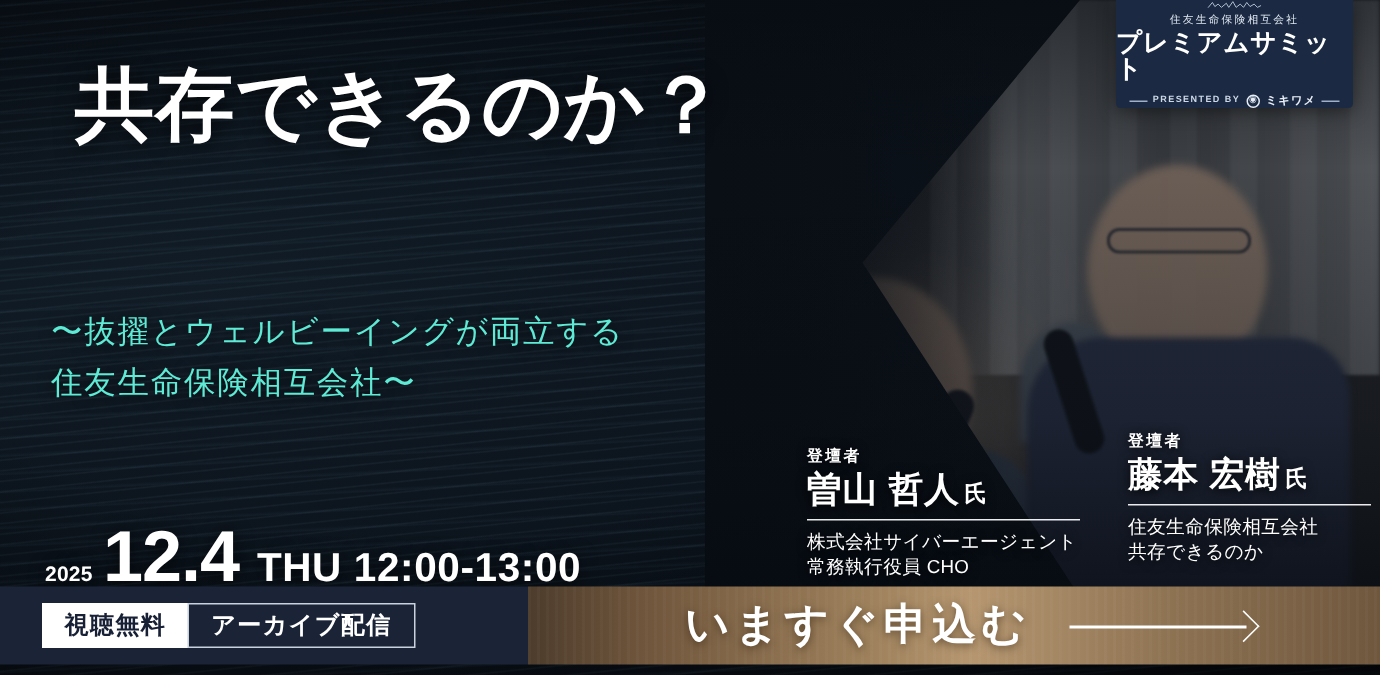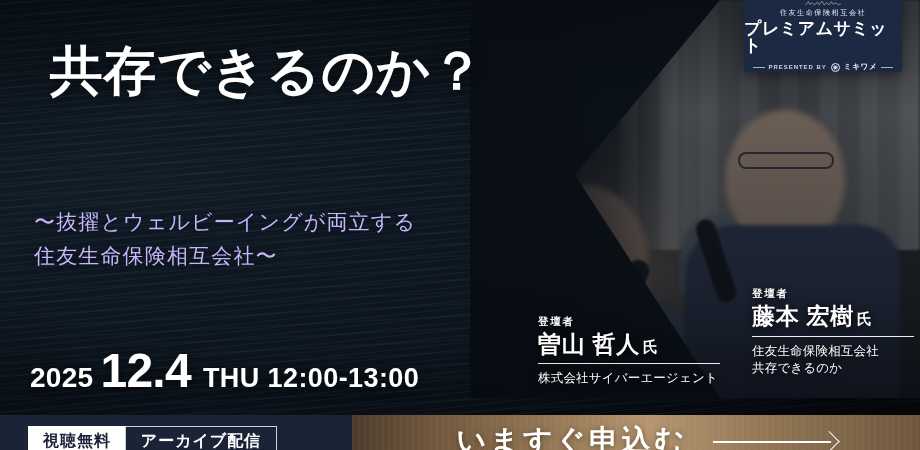--- a/index.html
+++ b/index.html
@@ -96,37 +96,37 @@
     position:absolute;left:32px;top:38px;width:470px;
     font-family:"Liberation Serif","DejaVu Serif",serif;
     color:#ffffff;font-weight:700;font-size:53px;line-height:1.27;
     letter-spacing:.01em;
     text-shadow:0 2px 14px rgba(0,0,0,.75);
   }
   .headline .l2{display:block;text-align:center;}
 
   .subhead{
     position:absolute;left:34px;top:205px;width:480px;
-    color:#c4b5fd;font-size:21px;line-height:1.62;letter-spacing:.055em;
+    color:#5eead4;font-size:21px;line-height:1.62;letter-spacing:.055em;
     font-weight:400;
     text-shadow:0 1px 10px rgba(0,0,0,.7);
   }
 
   
   .dateline{
     position:absolute;left:30px;bottom:56px;
     display:flex;align-items:baseline;color:#fff;
     text-shadow:0 2px 12px rgba(0,0,0,.7);
   }
-  .d-year{font-size:28px;font-weight:700;letter-spacing:.01em;}
+  .d-year{font-size:14px;font-weight:700;letter-spacing:.01em;}
   .d-big{font-size:48px;font-weight:700;line-height:.86;margin-left:7px;letter-spacing:-.015em;}
   .d-rest{font-size:27px;font-weight:700;margin-left:12px;letter-spacing:.015em;}
 
   
-  .bottom{position:absolute;left:0;bottom:0;width:920px;height:35px;display:flex;}
+  .bottom{position:absolute;left:0;bottom:0;width:920px;height:59px;display:flex;}
   .bottom-left{
     width:352px;height:52px;background:#1b2437;
     display:flex;align-items:center;padding-left:28px;
   }
   .badges{display:flex;align-items:stretch;height:30px;}
   .badge{
     display:flex;align-items:center;justify-content:center;
     font-size:16px;font-weight:700;letter-spacing:.06em;padding:0 15px;
   }
   .badge-solid{background:#ffffff;color:#182036;}
@@ -248,20 +248,21 @@
   </div>
 
   <div class="speaker sp1">
     <div class="sp-role">登壇者</div>
     <div class="sp-name">
       <span>曽山 哲人</span><span class="hon">氏</span>
     </div>
     <div class="sp-rule"></div>
     <div class="sp-org">
       <div>株式会社サイバーエージェント</div>
+      <div>常務執行役員 CHO</div>
     </div>
   </div>
 
   <div class="speaker sp2">
     <div class="sp-role">登壇者</div>
     <div class="sp-name">
       <span>藤本 宏樹</span><span class="hon">氏</span>
     </div>
     <div class="sp-rule"></div>
     <div class="sp-org">

